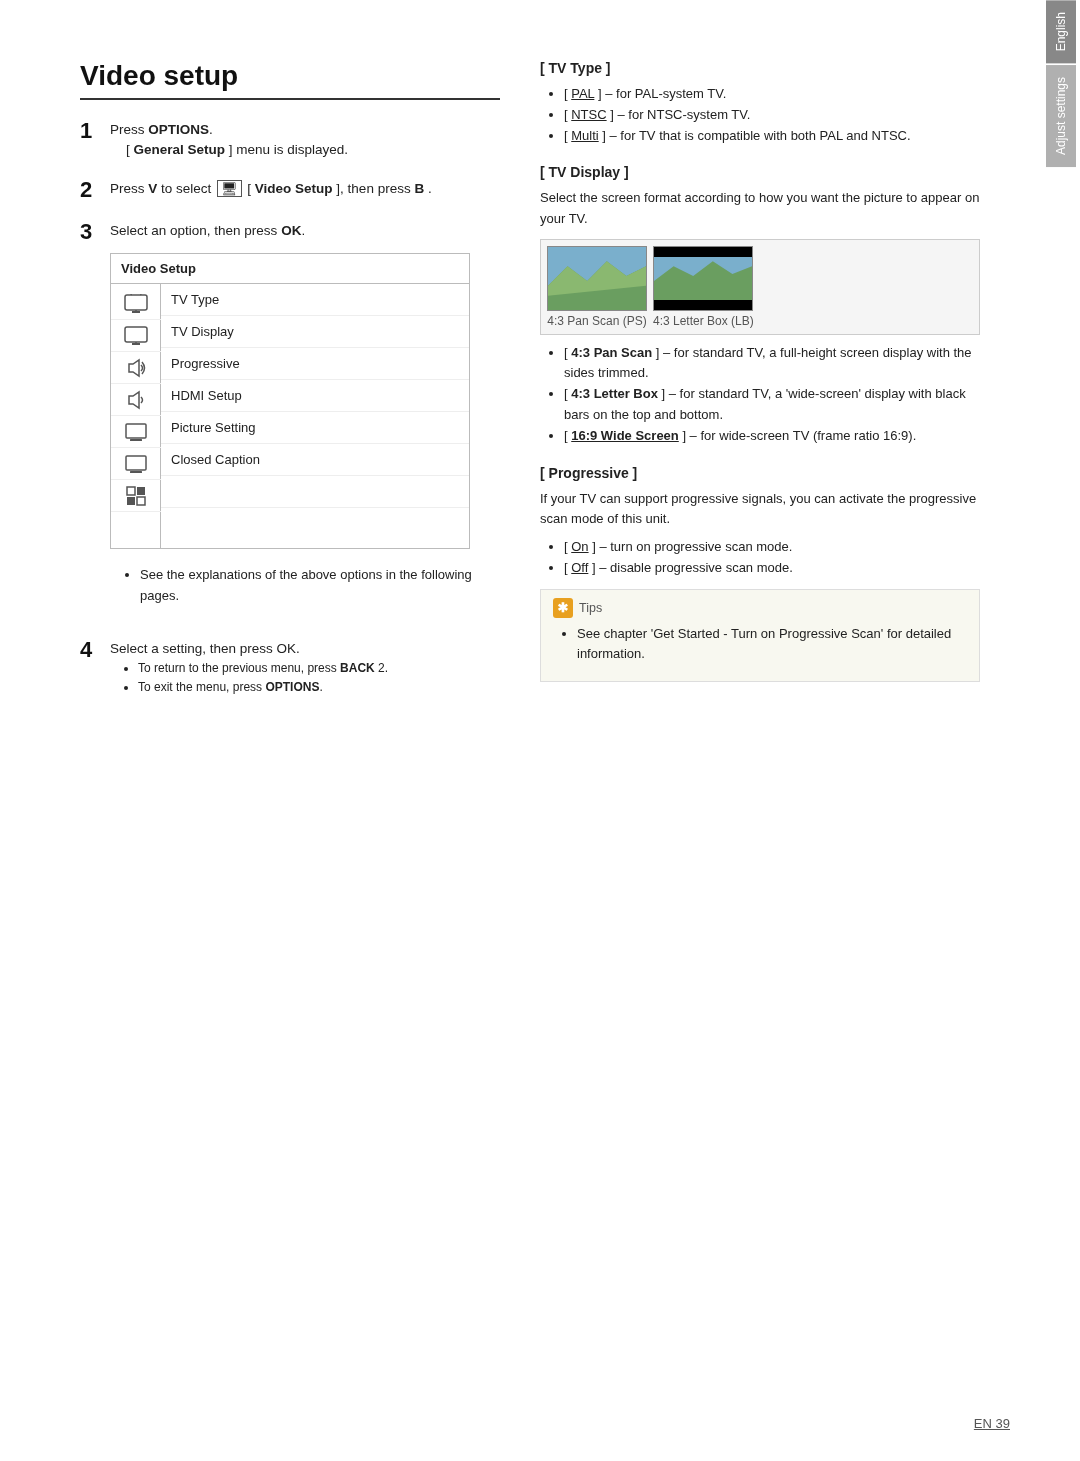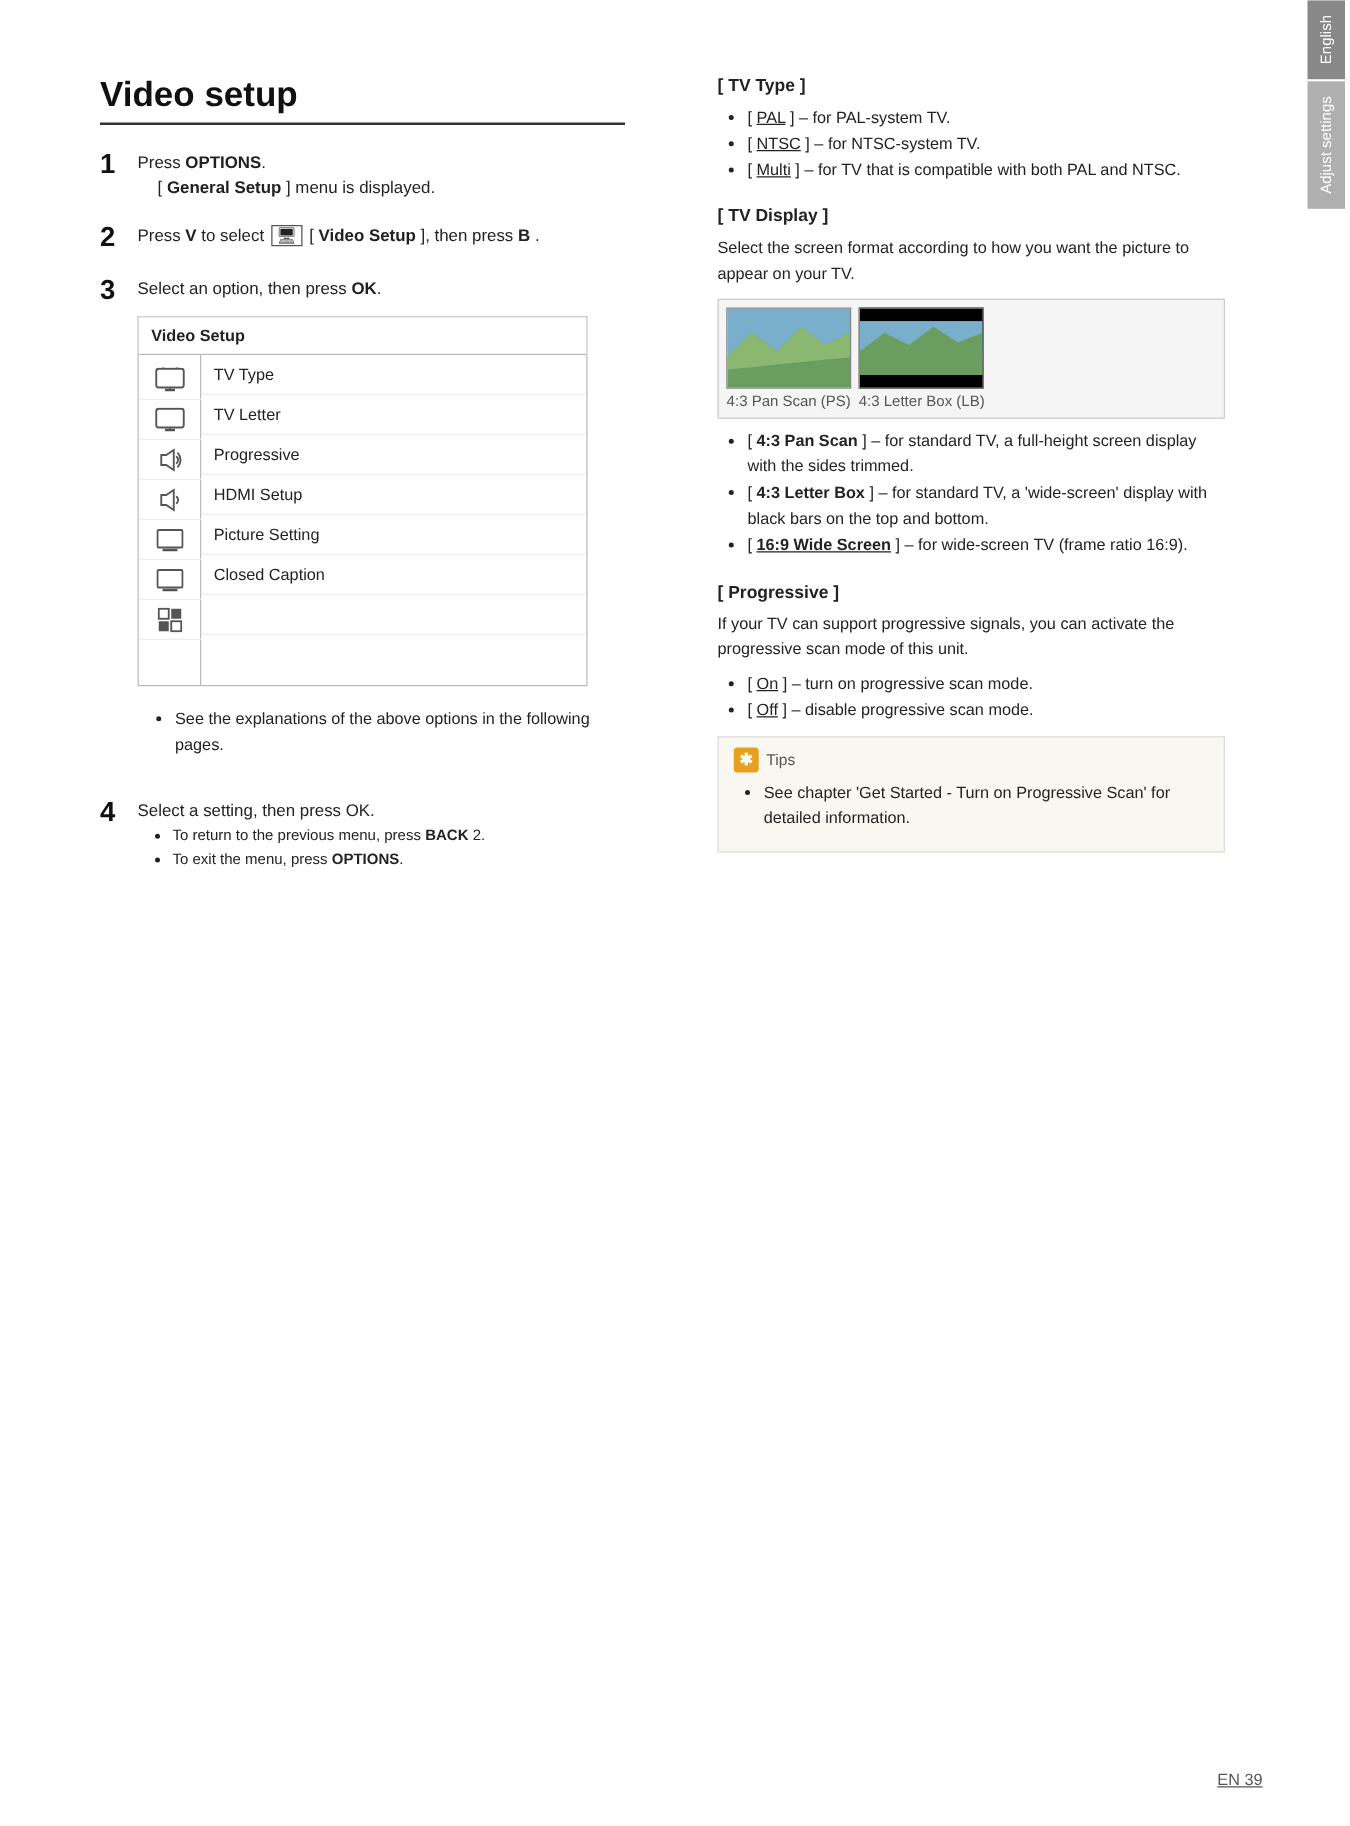--- a/index.html
+++ b/index.html
@@ -61,21 +61,20 @@
 
     
     .left-col {
       width: 420px;
       flex-shrink: 0;
     }
 
     
     .right-col {
       flex: 1;
-      margin-left: 34px;
     }
 
     
     .page-title {
       font-size: 28px;
       font-weight: bold;
       color: #111;
       border-bottom: 2px solid #333;
       padding-bottom: 6px;
       margin-bottom: 20px;
@@ -412,21 +411,21 @@
                     <rect x="11" y="1" width="8" height="8" fill="#555"></rect>
                     <rect x="1" y="11" width="8" height="8" fill="#555"></rect>
                     <rect x="11" y="11" width="8" height="8" fill="none" stroke="#555" stroke-width="1.5"></rect>
                   </svg>
                 </div>
                 <div class="icon-cell"></div>
               </div>
 
               <div class="setup-table-rows">
                 <div class="table-row">TV Type</div>
-                <div class="table-row">TV Letter</div>
+                <div class="table-row">TV Display</div>
                 <div class="table-row">Progressive</div>
                 <div class="table-row">HDMI Setup</div>
                 <div class="table-row">Picture Setting</div>
                 <div class="table-row">Closed Caption</div>
                 <div class="table-row"></div>
                 <div class="table-row"></div>
               </div>
             </div>
           </div>
 

